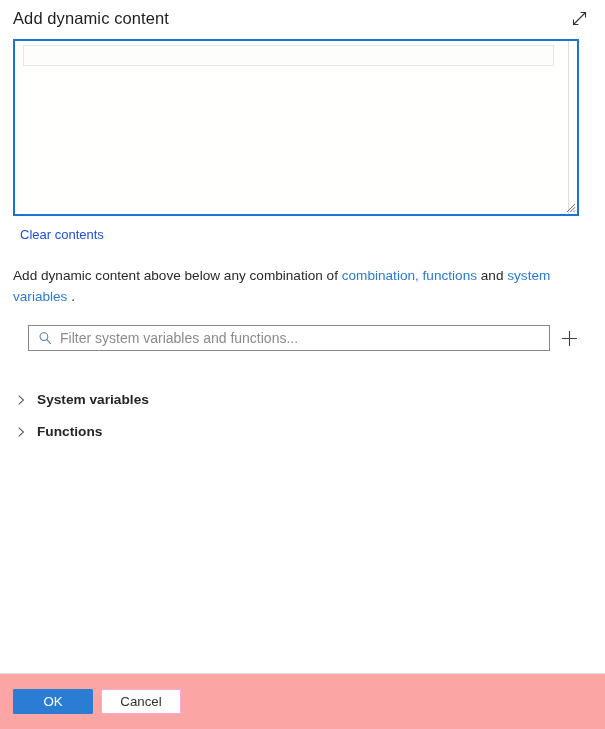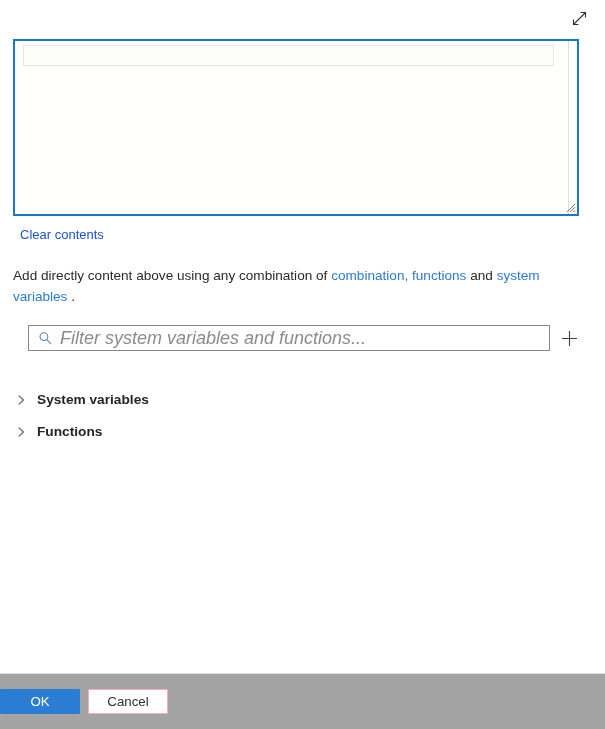--- a/index.html
+++ b/index.html
@@ -151,27 +151,26 @@
     display: flex;
     align-items: center;
     justify-content: center;
   }
   .search-icon svg { display: block; }
   .filter-input {
     flex: 1 1 auto;
     border: none;
     outline: none;
     font-family: inherit;
-    font-size: 18px;
+    font-size: 14px;
     color: #323130;
     background: transparent;
     padding: 0;
     height: 20px;
     line-height: 20px;
-    font-style: italic;
   }
   .filter-input::placeholder {
     color: #8d8b89;
     opacity: 1;
   }
   .add-btn {
     width: 22px;
     height: 22px;
     margin-left: 8px;
     border: none;
@@ -226,22 +225,23 @@
     height: 1px;
     background: #e1dfdd;
   }
   .footer {
     position: absolute;
     left: 0; right: 0;
     top: 674px;
     bottom: 0;
     display: flex;
     align-items: center;
-    box-sizing: border-box;
-    background: #a3a3a3;
+    padding-left: 13px;
+    box-sizing: border-box;
+    background: #fca5a5;
   }
   .btn {
     height: 25px;
     min-width: 80px;
     font-family: inherit;
     font-size: 13.3px;
     box-sizing: border-box;
     cursor: pointer;
     padding: 0 12px;
     line-height: 23px;
@@ -256,20 +256,21 @@
   .btn-default {
     background: #ffffff;
     border: 1px solid #f9a8d4;
     color: #323130;
   }
 </style>
 </head>
 <body>
 
 <div class="panel-header">
+  <div class="panel-title">Add dynamic content</div>
   <div class="header-spacer"></div>
   <button class="expand-btn" title="Expand">
     <svg width="17" height="17" viewBox="0 0 17 17" fill="none" aria-hidden="true">
       <path d="M2.5 14.5 L14.5 2.5" stroke="currentColor" stroke-width="1.1"></path>
       <path d="M9.6 2.5 H14.5 V7.4" stroke="currentColor" stroke-width="1.1" fill="none"></path>
       <path d="M7.4 14.5 H2.5 V9.6" stroke="currentColor" stroke-width="1.1" fill="none"></path>
     </svg>
   </button>
 </div>
 
@@ -280,21 +281,21 @@
   <div class="resize-grip">
     <svg width="13" height="13" viewBox="0 0 13 13" fill="none" aria-hidden="true">
       <path d="M12 4 L4 12 M12 7.2 L7.2 12 M12 10.4 L10.4 12" stroke="#6f6d6b" stroke-width="1"></path>
     </svg>
   </div>
 </div>
 
 <a class="clear-link" href="#">Clear contents</a>
 
 <div class="description">
-  <span><span>Add directly content above using any combination of </span><span class="lnk">combination, functions</span><span> and </span><span class="lnk">system variables</span><span> .</span></span>
+  <span><span>Add dynamic content above below any combination of </span><span class="lnk">combination, functions</span><span> and </span><span class="lnk">system variables</span><span> .</span></span>
   <br>
 </div>
 
 <div class="filter-row">
   <div class="filter-box">
     <span class="search-icon">
       <svg width="14" height="14" viewBox="0 0 14 14" fill="none" aria-hidden="true">
         <circle cx="5.9" cy="5.6" r="3.9" stroke="currentColor" stroke-width="1.05" fill="none"></circle>
         <path d="M8.8 8.6 L12.6 12.6" stroke="currentColor" stroke-width="1.05" stroke-linecap="round"></path>
       </svg>

